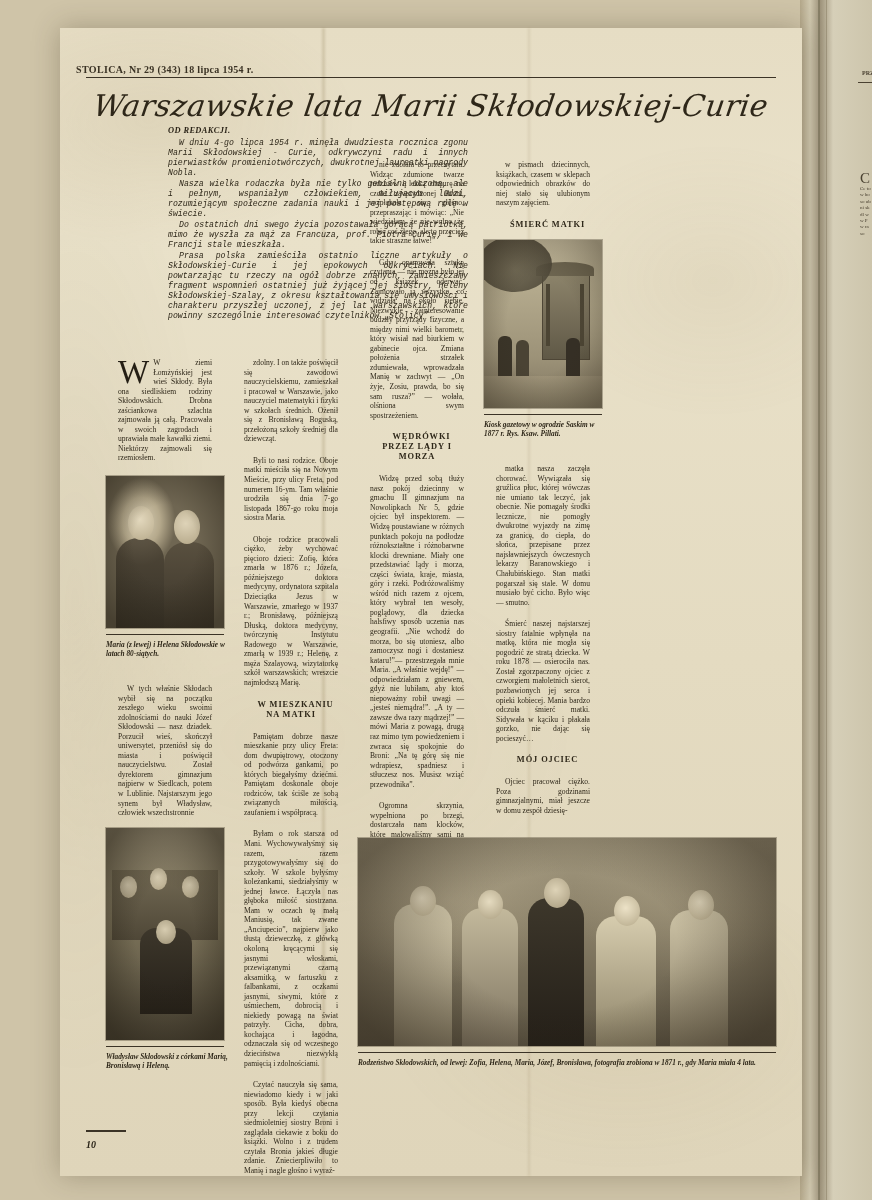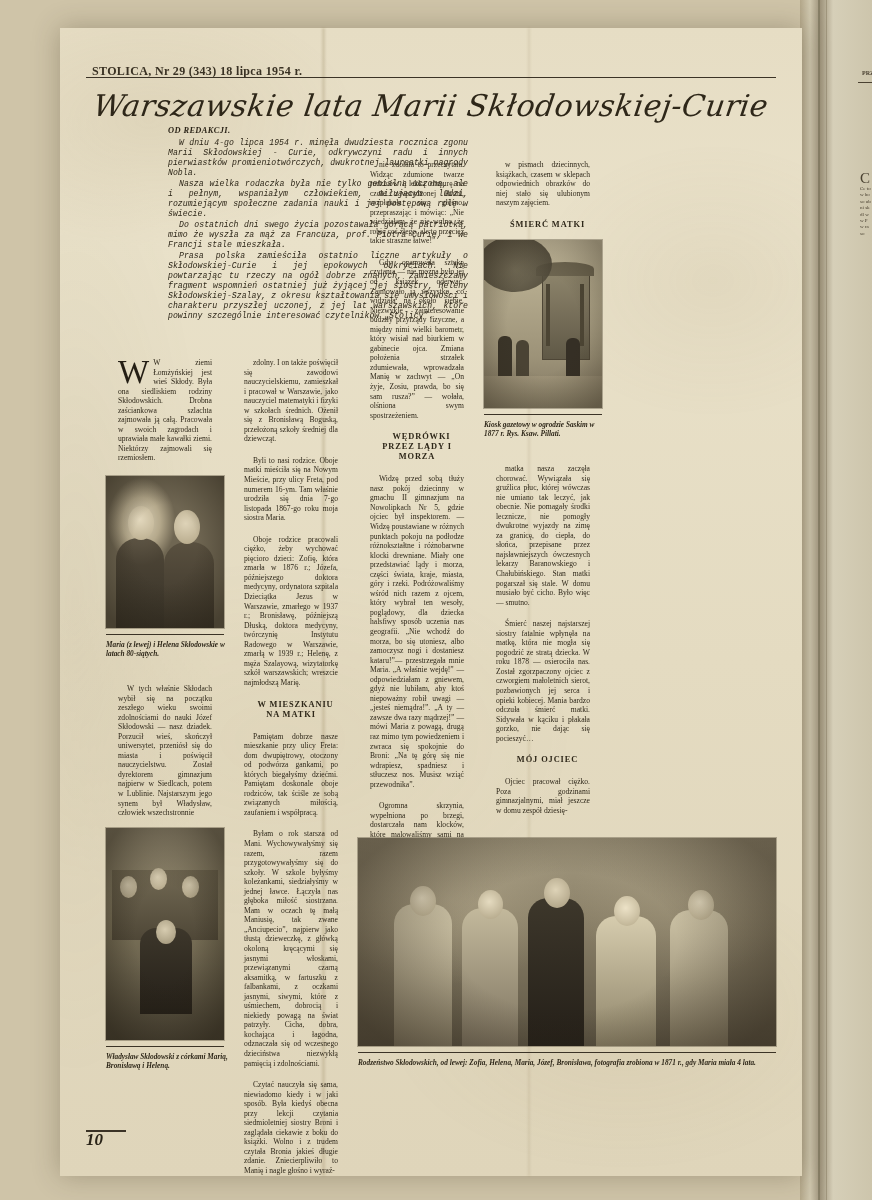--- a/index.html
+++ b/index.html
@@ -34,21 +34,21 @@
        radial-gradient(ellipse 340px 220px at 76% 86%,rgba(150,132,92,.24),transparent 72%),
        radial-gradient(ellipse 200px 700px at 2% 50%,rgba(120,104,70,.20),transparent 70%);}
   #fold{position:absolute;top:0;left:262px;width:3px;height:1148px;
         background:rgba(150,134,96,.28);filter:blur(1px);}
   #fold2{position:absolute;top:0;left:468px;width:2px;height:1148px;
         background:rgba(150,134,96,.18);filter:blur(1px);}
 
   .ink{color:#2c2519;}
 
   
-  #masthead{position:absolute;top:36px;left:32px;font-size:12px;
+  #masthead{position:absolute;top:36px;left:16px;font-size:10px;
             letter-spacing:.35px;font-weight:700;color:#3a3224;}
   #rule-top{position:absolute;top:49px;left:26px;width:690px;height:0;
             border-top:1.6px solid #3b3326;}
 
   
   #title{position:absolute;top:60px;left:0;width:742px;text-align:center;
          font-family:"DejaVu Serif",serif;font-style:italic;font-size:30px;
          color:#2e2719;letter-spacing:.4px;
          transform:skewX(-8deg);}
 
@@ -76,21 +76,21 @@
 
   
   .photo{position:absolute;background:#6f6754;overflow:hidden;
          box-shadow:0 0 0 1px rgba(60,52,34,.35);}
   .photo .tone{position:absolute;inset:0;}
   .cap{position:absolute;font-style:italic;font-size:7.3px;
        line-height:9.2px;color:#2e2719;font-weight:700;}
   .caprule{position:absolute;border-top:1.4px solid #3b3326;}
 
   
-  #pageno{position:absolute;left:26px;bottom:26px;font-size:17px;
+  #pageno{position:absolute;left:26px;bottom:26px;font-size:10px;
           font-weight:700;font-style:italic;color:#2a2418;}
   #rule-bot{position:absolute;left:26px;bottom:44px;width:40px;height:0;
             border-top:2px solid #3b3326;}
 
   
   #adj1{position:absolute;top:70px;right:2px;width:8px;height:9px;
         font-size:6px;font-weight:700;color:#4a4131;}
   #adj2{position:absolute;top:82px;right:0;width:14px;height:0;
         border-top:1.2px solid #4a4131;}
   #adj3{position:absolute;top:170px;right:2px;font-size:15px;color:#4a4131;}

